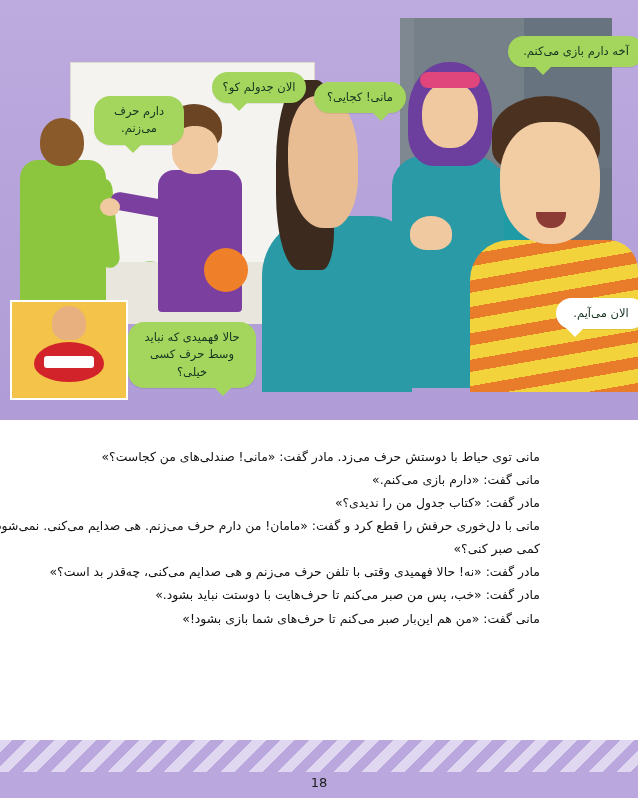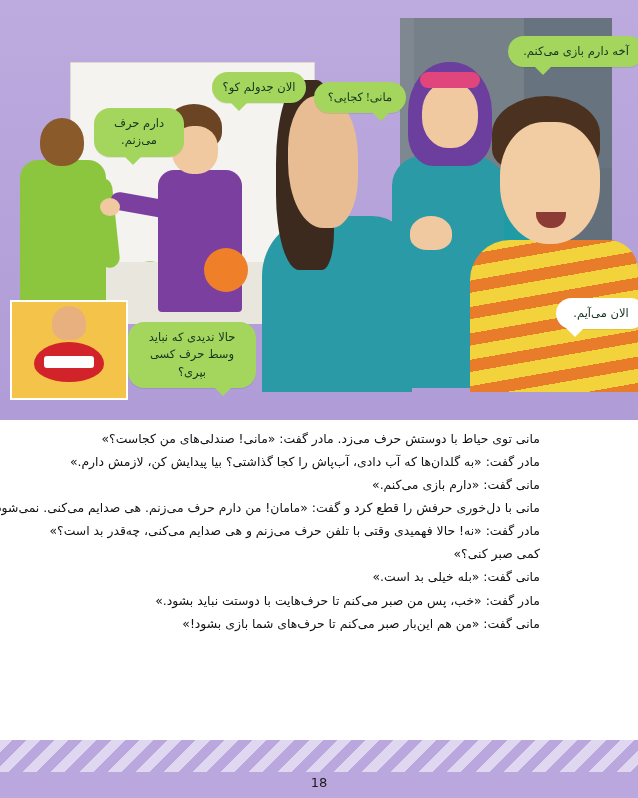--- a/index.html
+++ b/index.html
@@ -234,42 +234,42 @@
     text-align:center;
     font-family:"DejaVu Sans","Liberation Sans",sans-serif;
     box-shadow:0 1px 0 rgba(0,0,0,.08);
   }
   .bubble::after{
     content:"";
     position:absolute;
     width:0;height:0;
     border:9px solid transparent;
   }
-  .b1{ left:94px; top:108px; width:70px; }
+  .b1{ left:94px; top:96px; width:70px; }
   .b1::after{ border-top-color:#a4d65e; left:30px; bottom:-17px; }
 
   .b2{ left:212px; top:72px; width:74px; }
   .b2::after{ border-top-color:#a4d65e; left:18px; bottom:-17px; }
 
-  .b3{ left:314px; top:82px; width:72px;font-family:Liberation Serif, serif; }
+  .b3{ left:314px; top:82px; width:72px; }
   .b3::after{ border-top-color:#a4d65e; right:16px; bottom:-17px; }
 
   .b4{ left:508px; top:36px; width:116px; }
   .b4::after{ border-top-color:#a4d65e; left:26px; bottom:-17px; }
 
   .b5{ left:128px; top:322px; width:108px; }
   .b5::after{ border-top-color:#a4d65e; right:24px; bottom:-17px; }
 
   .b6{ left:556px; top:298px; width:70px; background:#ffffff; }
   .b6::after{ border-top-color:#ffffff; left:10px; bottom:-17px; }
 
   
   .text-block{
     position:absolute;
-    left:0; top:428px;
+    left:0; top:446px;
     width:574px;
     padding:0 34px;
     box-sizing:border-box;
     direction:rtl;
     text-align:right;
   }
   .text-block p{
     margin:0 0 1px 0;
     font-size:12.4px;
     line-height:1.78;
@@ -371,32 +371,31 @@
   <div class="lips-card">
     <span class="nose"></span>
     <span class="lips"></span>
     <span class="teeth"></span>
   </div>
 
   <div class="bubble b1">دارم حرف می‌زنم.</div>
   <div class="bubble b2">الان جدولم کو؟</div>
   <div class="bubble b3">مانی! کجایی؟</div>
   <div class="bubble b4">آخه دارم بازی می‌کنم.</div>
-  <div class="bubble b5">حالا ندیدی که نباید وسط حرف کسی بپری؟</div>
+  <div class="bubble b5">حالا فهمیدی که نباید وسط حرف کسی خیلی؟</div>
   <div class="bubble b6">الان می‌آیم.</div>
 </div>
 
 <div class="text-block">
   <p>مانی توی حیاط با دوستش حرف می‌زد. مادر گفت: «مانی! صندلی‌های من کجاست؟»</p>
-  <p>مادر گفت: «به گلدان‌ها که آب دادی، آب‌پاش را کجا گذاشتی؟ بیا پیدایش کن، لازمش دارم.»</p>
   <p>مانی گفت: «دارم بازی می‌کنم.»</p>
+  <p>مادر گفت: «کتاب جدول من را ندیدی؟»</p>
   <p>مانی با دل‌خوری حرفش را قطع کرد و گفت: «مامان! من دارم حرف می‌زنم. هی صدایم می‌کنی. نمی‌شود</p>
+  <p>کمی صبر کنی؟»</p>
   <p>مادر گفت: «نه! حالا فهمیدی وقتی با تلفن حرف می‌زنم و هی صدایم می‌کنی، چه‌قدر بد است؟»</p>
-  <p>کمی صبر کنی؟»</p>
-  <p>مانی گفت: «بله خیلی بد است.»</p>
   <p>مادر گفت: «خب، پس من صبر می‌کنم تا حرف‌هایت با دوستت نباید بشود.»</p>
   <p>مانی گفت: «من هم این‌بار صبر می‌کنم تا حرف‌های شما بازی بشود!»</p>
 </div>
 
 <div class="bottom-strip">
   <span class="zig"></span>
   <span class="teal-band"></span>
 </div>
 <div class="page-number">18</div>
 

